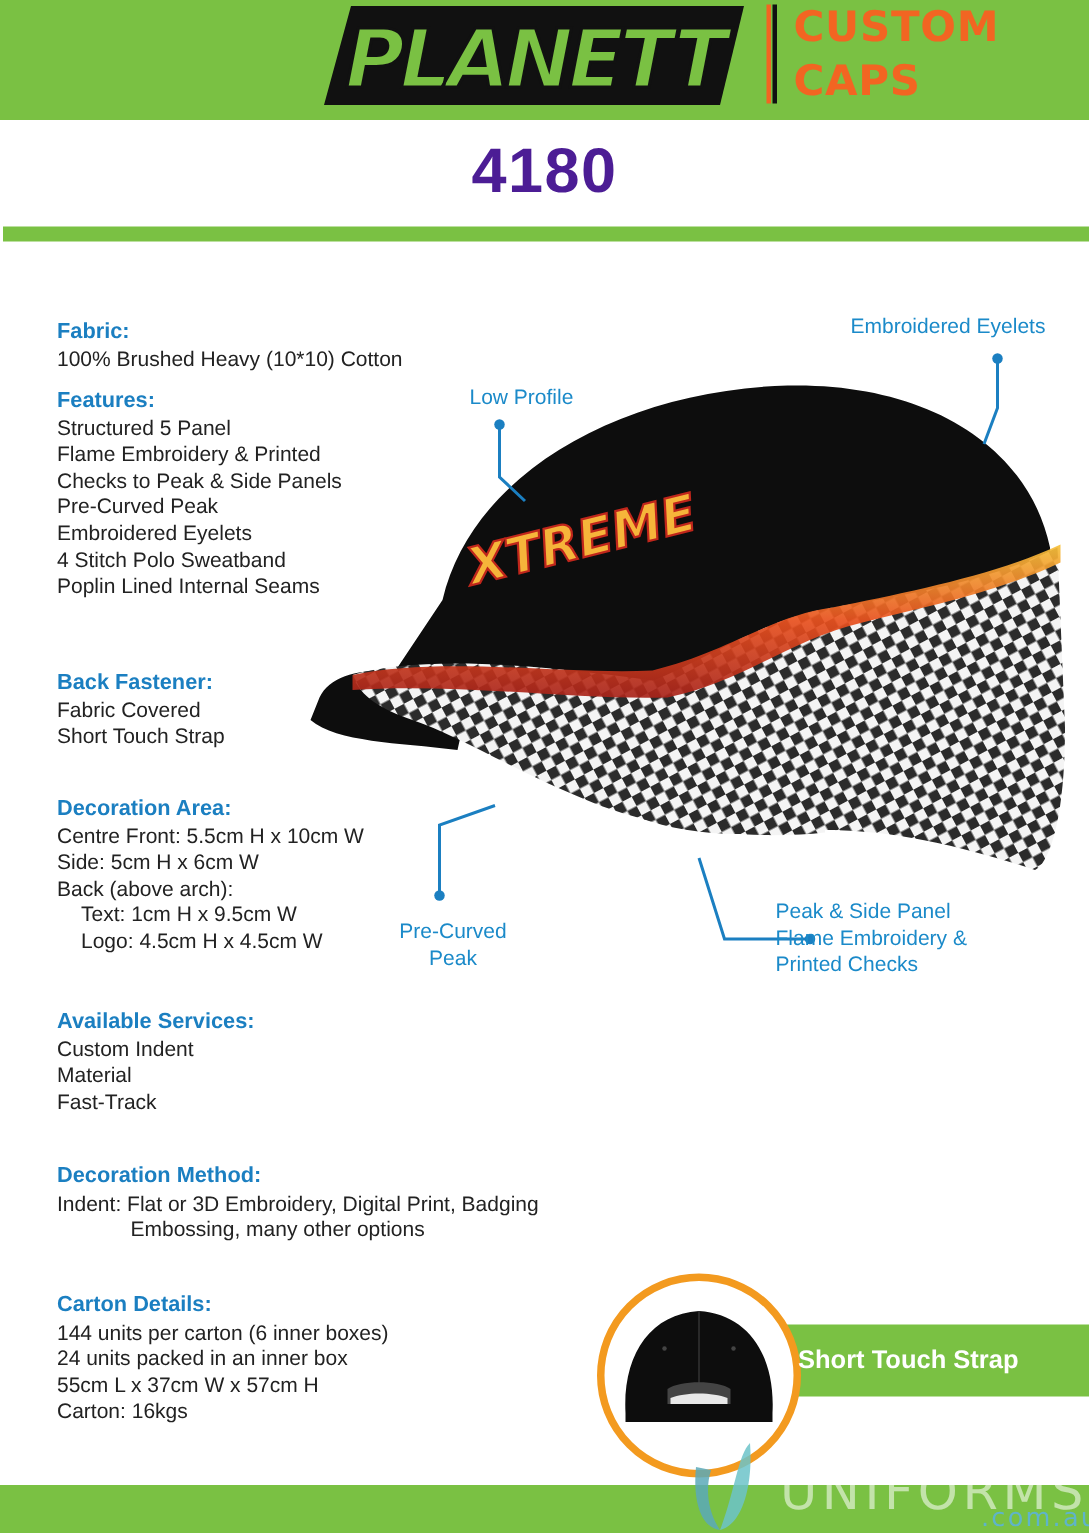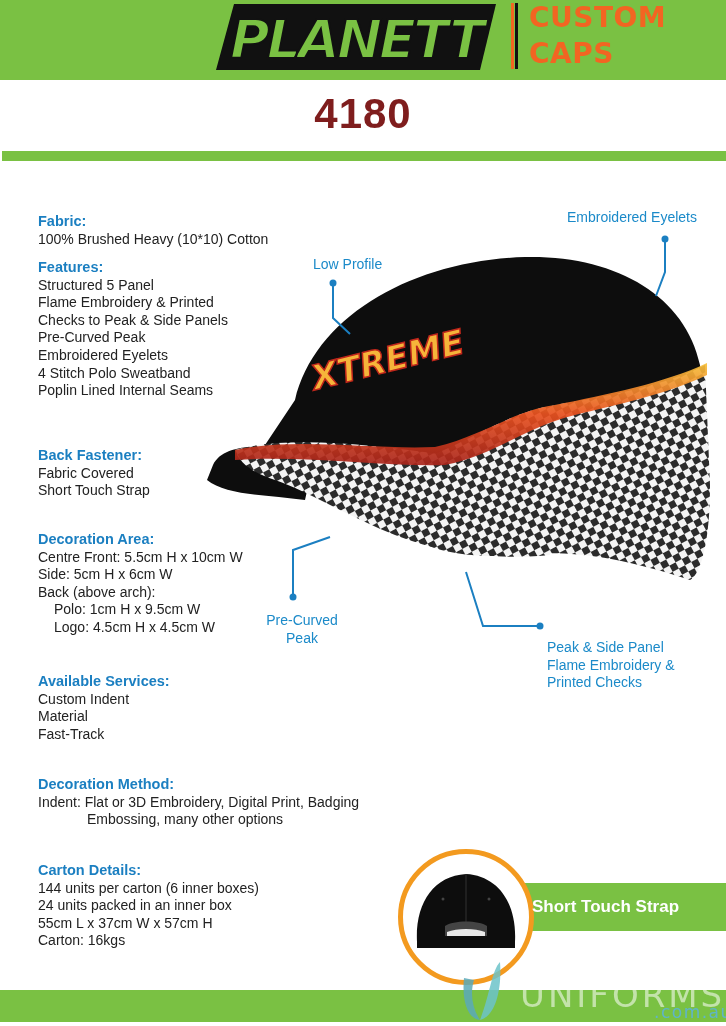--- a/index.html
+++ b/index.html
@@ -6,21 +6,21 @@
     html, body { width: 726px; height: 1026px; background: #ffffff; overflow: hidden; }
     body { position: relative; font-family: "Liberation Sans", sans-serif; color: #222; }
 
     .header-band { position: absolute; left: 0; top: 0; width: 726px; height: 80px; background: #7ac143; }
     .logo-planett { position: absolute; left: 212px; top: 2px; width: 286px; height: 70px; }
     .logo-divider { position: absolute; left: 511px; top: 3px; width: 7px; height: 66px; }
     .logo-divider .bar-orange { position: absolute; left: 0; top: 0; width: 3px; height: 66px; background: #f26522; }
     .logo-divider .bar-black { position: absolute; left: 4px; top: 0; width: 3px; height: 66px; background: #111; }
     .logo-custom { position: absolute; left: 529px; top: 0px; font-family: "DejaVu Sans", sans-serif; font-weight: bold; font-size: 28px; line-height: 36px; color: #f26522; letter-spacing: 0.5px; }
 
-    .product-code { position: absolute; left: 0; top: 90px; width: 726px; text-align: center; font-weight: bold; font-size: 42px; color: #7f1d1d; letter-spacing: 1px; }
+    .product-code { position: absolute; left: 0; top: 90px; width: 726px; text-align: center; font-weight: bold; font-size: 42px; color: #4c1d95; letter-spacing: 1px; }
     .rule-band { position: absolute; left: 2px; top: 151px; width: 724px; height: 10px; background: #7ac143; }
 
     .spec { position: absolute; left: 38px; font-size: 14px; line-height: 17.6px; color: #222; }
     .spec .heading { font-weight: bold; color: #1b7fc1; font-size: 14.5px; }
     .spec .line { white-space: nowrap; }
     .spec .indent1 { padding-left: 16px; }
     .spec .indent2 { padding-left: 49px; }
 
     .callout { position: absolute; font-size: 14px; line-height: 17.5px; color: #1b8ac9; white-space: nowrap; }
     .callout.center { text-align: center; }
@@ -80,21 +80,21 @@
   <div class="heading">Back Fastener:</div>
   <div class="line">Fabric Covered</div>
   <div class="line">Short Touch Strap</div>
 </div>
 
 <div class="spec" style="top:531px;">
   <div class="heading">Decoration Area:</div>
   <div class="line">Centre Front: 5.5cm H x 10cm W</div>
   <div class="line">Side: 5cm H x 6cm W</div>
   <div class="line">Back (above arch):</div>
-  <div class="line indent1">Polo: 1cm H x 9.5cm W</div>
+  <div class="line indent1">Text: 1cm H x 9.5cm W</div>
   <div class="line indent1">Logo: 4.5cm H x 4.5cm W</div>
 </div>
 
 <div class="spec" style="top:673px;">
   <div class="heading">Available Services:</div>
   <div class="line">Custom Indent</div>
   <div class="line">Material</div>
   <div class="line">Fast-Track</div>
 </div>
 
@@ -155,21 +155,21 @@
     <circle cx="540" cy="626" r="3.5"></circle>
   </g>
 </svg>
 
 <div class="callout" style="left:313px; top:256px;">Low Profile</div>
 <div class="callout" style="left:567px; top:209px;">Embroidered Eyelets</div>
 <div class="callout center" style="left:262px; top:612px; width:80px;text-align:center;">
   <div>Pre-Curved</div>
   <div>Peak</div>
 </div>
-<div class="callout" style="left:547px; top:599px;margin-top:40px;">
+<div class="callout" style="left:517px; top:599px;">
   <div>Peak &amp; Side Panel</div>
   <div>Flame Embroidery &amp;</div>
   <div>Printed Checks</div>
 </div>
 
 <div class="strap-band"></div>
 <div class="strap-thumb">
   <svg width="126" height="126" viewBox="0 0 126 126">
     <path d="M14,88 C12,50 30,22 63,20 C96,22 114,50 112,88 L112,94 L14,94 Z" fill="#0d0d0d"></path>
     <line x1="63" y1="20" x2="63" y2="70" stroke="#333" stroke-width="1"></line>

